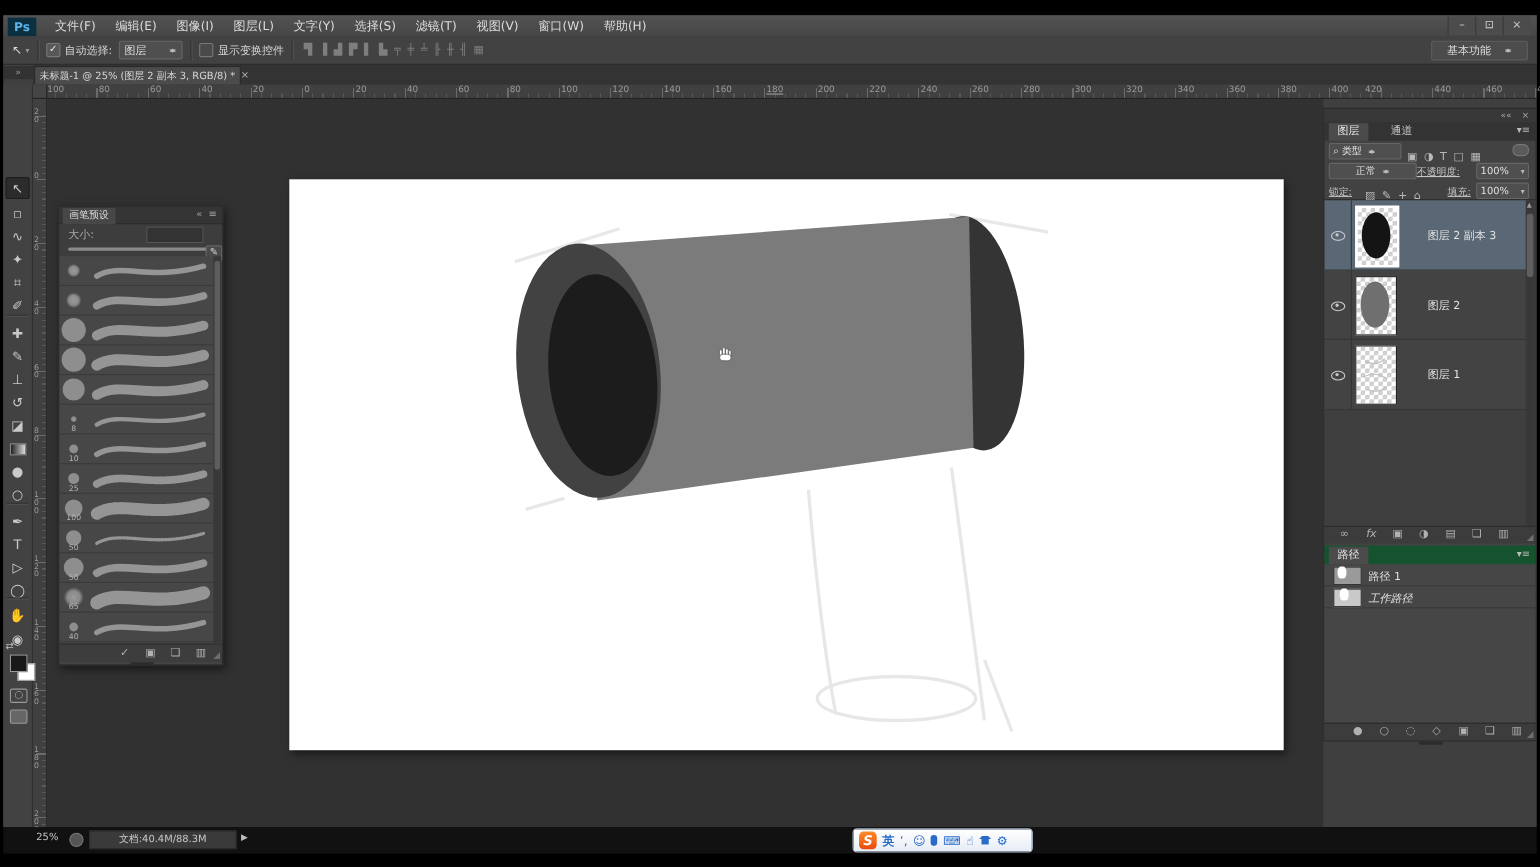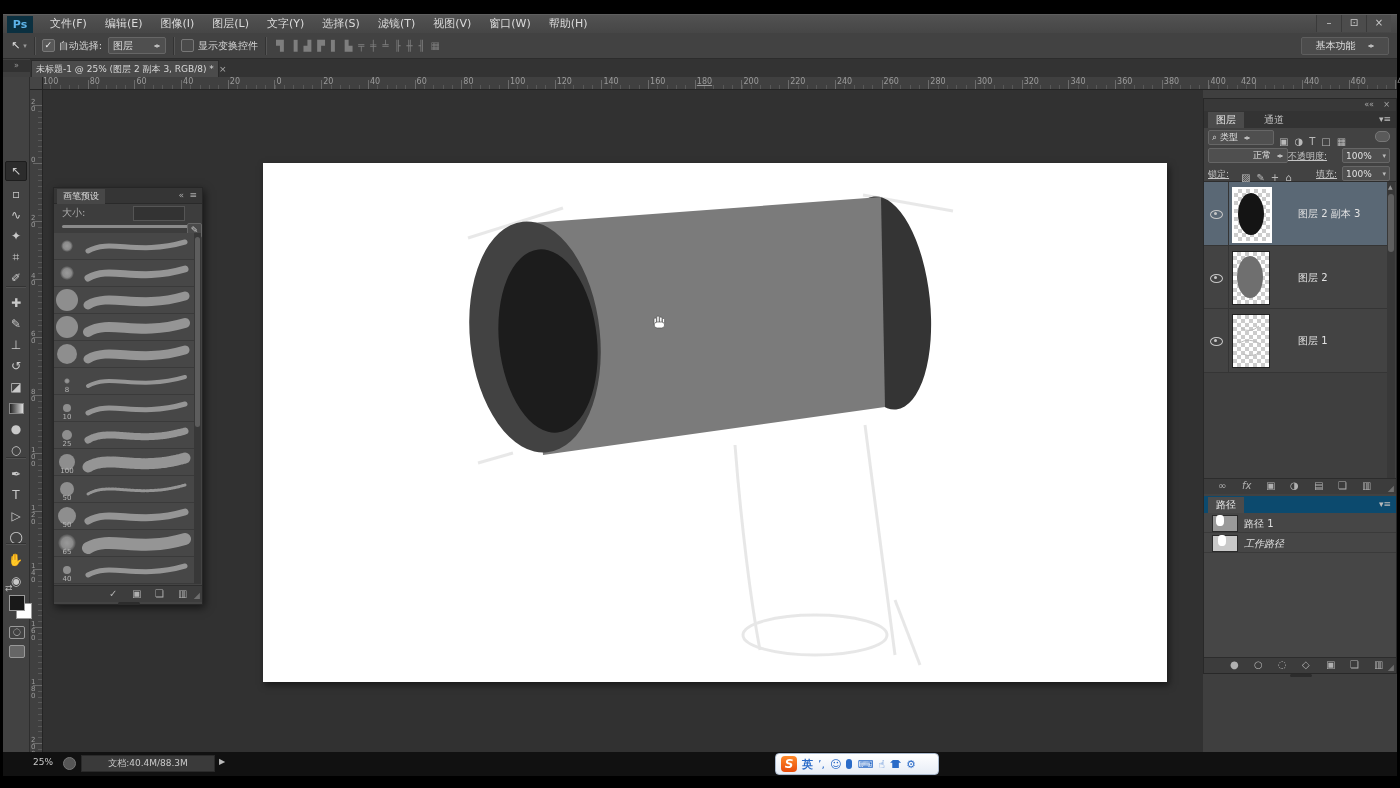--- a/index.html
+++ b/index.html
@@ -93,21 +93,21 @@
     background-image:linear-gradient(45deg,#ccc 25%,transparent 25%,transparent 75%,#ccc 75%),linear-gradient(45deg,#ccc 25%,transparent 25%,transparent 75%,#ccc 75%);
     background-size:8px 8px;background-position:0 0,4px 4px;border:1px solid #222;}
   .lrow.sel .lthumb{border:2px solid #fff;}
   .lname{position:absolute;left:82px;top:25px;font-size:10px;color:#e3e3e3;white-space:nowrap;padding-left:12px;}
   #layers-scroll{position:absolute;right:1px;top:83px;width:8px;height:296px;background:#383838;}
   #layers-scroll .thumb{position:absolute;left:1px;top:12px;width:6px;height:58px;background:#5f5f5f;border-radius:3px;}
   #layers-scroll .arr{position:absolute;left:1px;top:1px;font-size:6px;color:#999;}
   #lp-bottom{position:absolute;left:0;top:379px;width:100%;height:16px;background:#3c3c3c;border-top:1px solid #2c2c2c;box-sizing:border-box;}
   #lp-bottom .pbi{position:absolute;top:1px;font-size:10px;}
   
-  #paths-tabs{position:absolute;left:0;top:397px;width:100%;height:17px;background:#0c4a6e;}
+  #paths-tabs{position:absolute;left:0;top:397px;width:100%;height:17px;background:#14532d;}
   #paths-list{position:absolute;left:0;top:414px;width:100%;height:144px;background:#464646;}
   .prow{position:relative;width:100%;height:20px;border-bottom:1px solid #3a3a3a;box-sizing:border-box;}
   .pthumb{position:absolute;left:8px;top:2px;width:24px;height:15px;border:1px solid #2a2a2a;}
   .pth-shape{position:absolute;left:8px;top:2px;width:8px;height:11px;background:#fff;border-radius:40%;}
   .pname{position:absolute;left:40px;top:4px;font-size:10px;color:#e0e0e0;}
   #paths-bottom{position:absolute;left:0;top:558px;width:100%;height:16px;background:#3c3c3c;border-top:1px solid #2c2c2c;box-sizing:border-box;}
   #paths-bottom .pbi{position:absolute;top:1px;font-size:10px;}
   
   #bottomstrip{left:3px;top:752px;width:1394px;height:24px;background:#111;}
   #statusbar{position:absolute;left:0;top:0;height:24px;font-size:9px;color:#c9c9c9;}
@@ -435,21 +435,21 @@
 
   <div id="lp-filter">
     <span class="vbox" style="position:absolute;left:4px;top:2px;width:58px;">
       <span>⌕</span>&nbsp;<span>类型</span><span class="spin"></span>
     </span>
     <span id="lp-filter-icons" style="position:absolute;left:72px;top:2px;"><span class="fic">▣</span><span class="fic">◑</span><span class="fic">T</span><span class="fic">□</span><span class="fic">▦</span></span>
     <span style="position:absolute;right:6px;top:3px;width:13px;height:9px;background:#5a5a5a;border:1px solid #777;border-radius:5px;"></span>
   </div>
 
   <div id="lp-blend">
-    <span class="vbox" style="position:absolute;left:4px;top:2px;width:72px;justify-content:flex-end;">
+    <span class="vbox" style="position:absolute;left:4px;top:2px;width:72px;justify-content:center;">
       <span>正常</span>
         <span class="spin"></span>
     </span>
     <span class="prow-lab" style="position:absolute;left:84px;top:4px;">不透明度:</span>
     <span class="vbox" style="position:absolute;right:6px;top:2px;width:40px;justify-content:space-between;">
       <span>100%</span>
         <span style="color:#bbb;font-size:7px;">▾</span>
     </span>
   </div>
 

